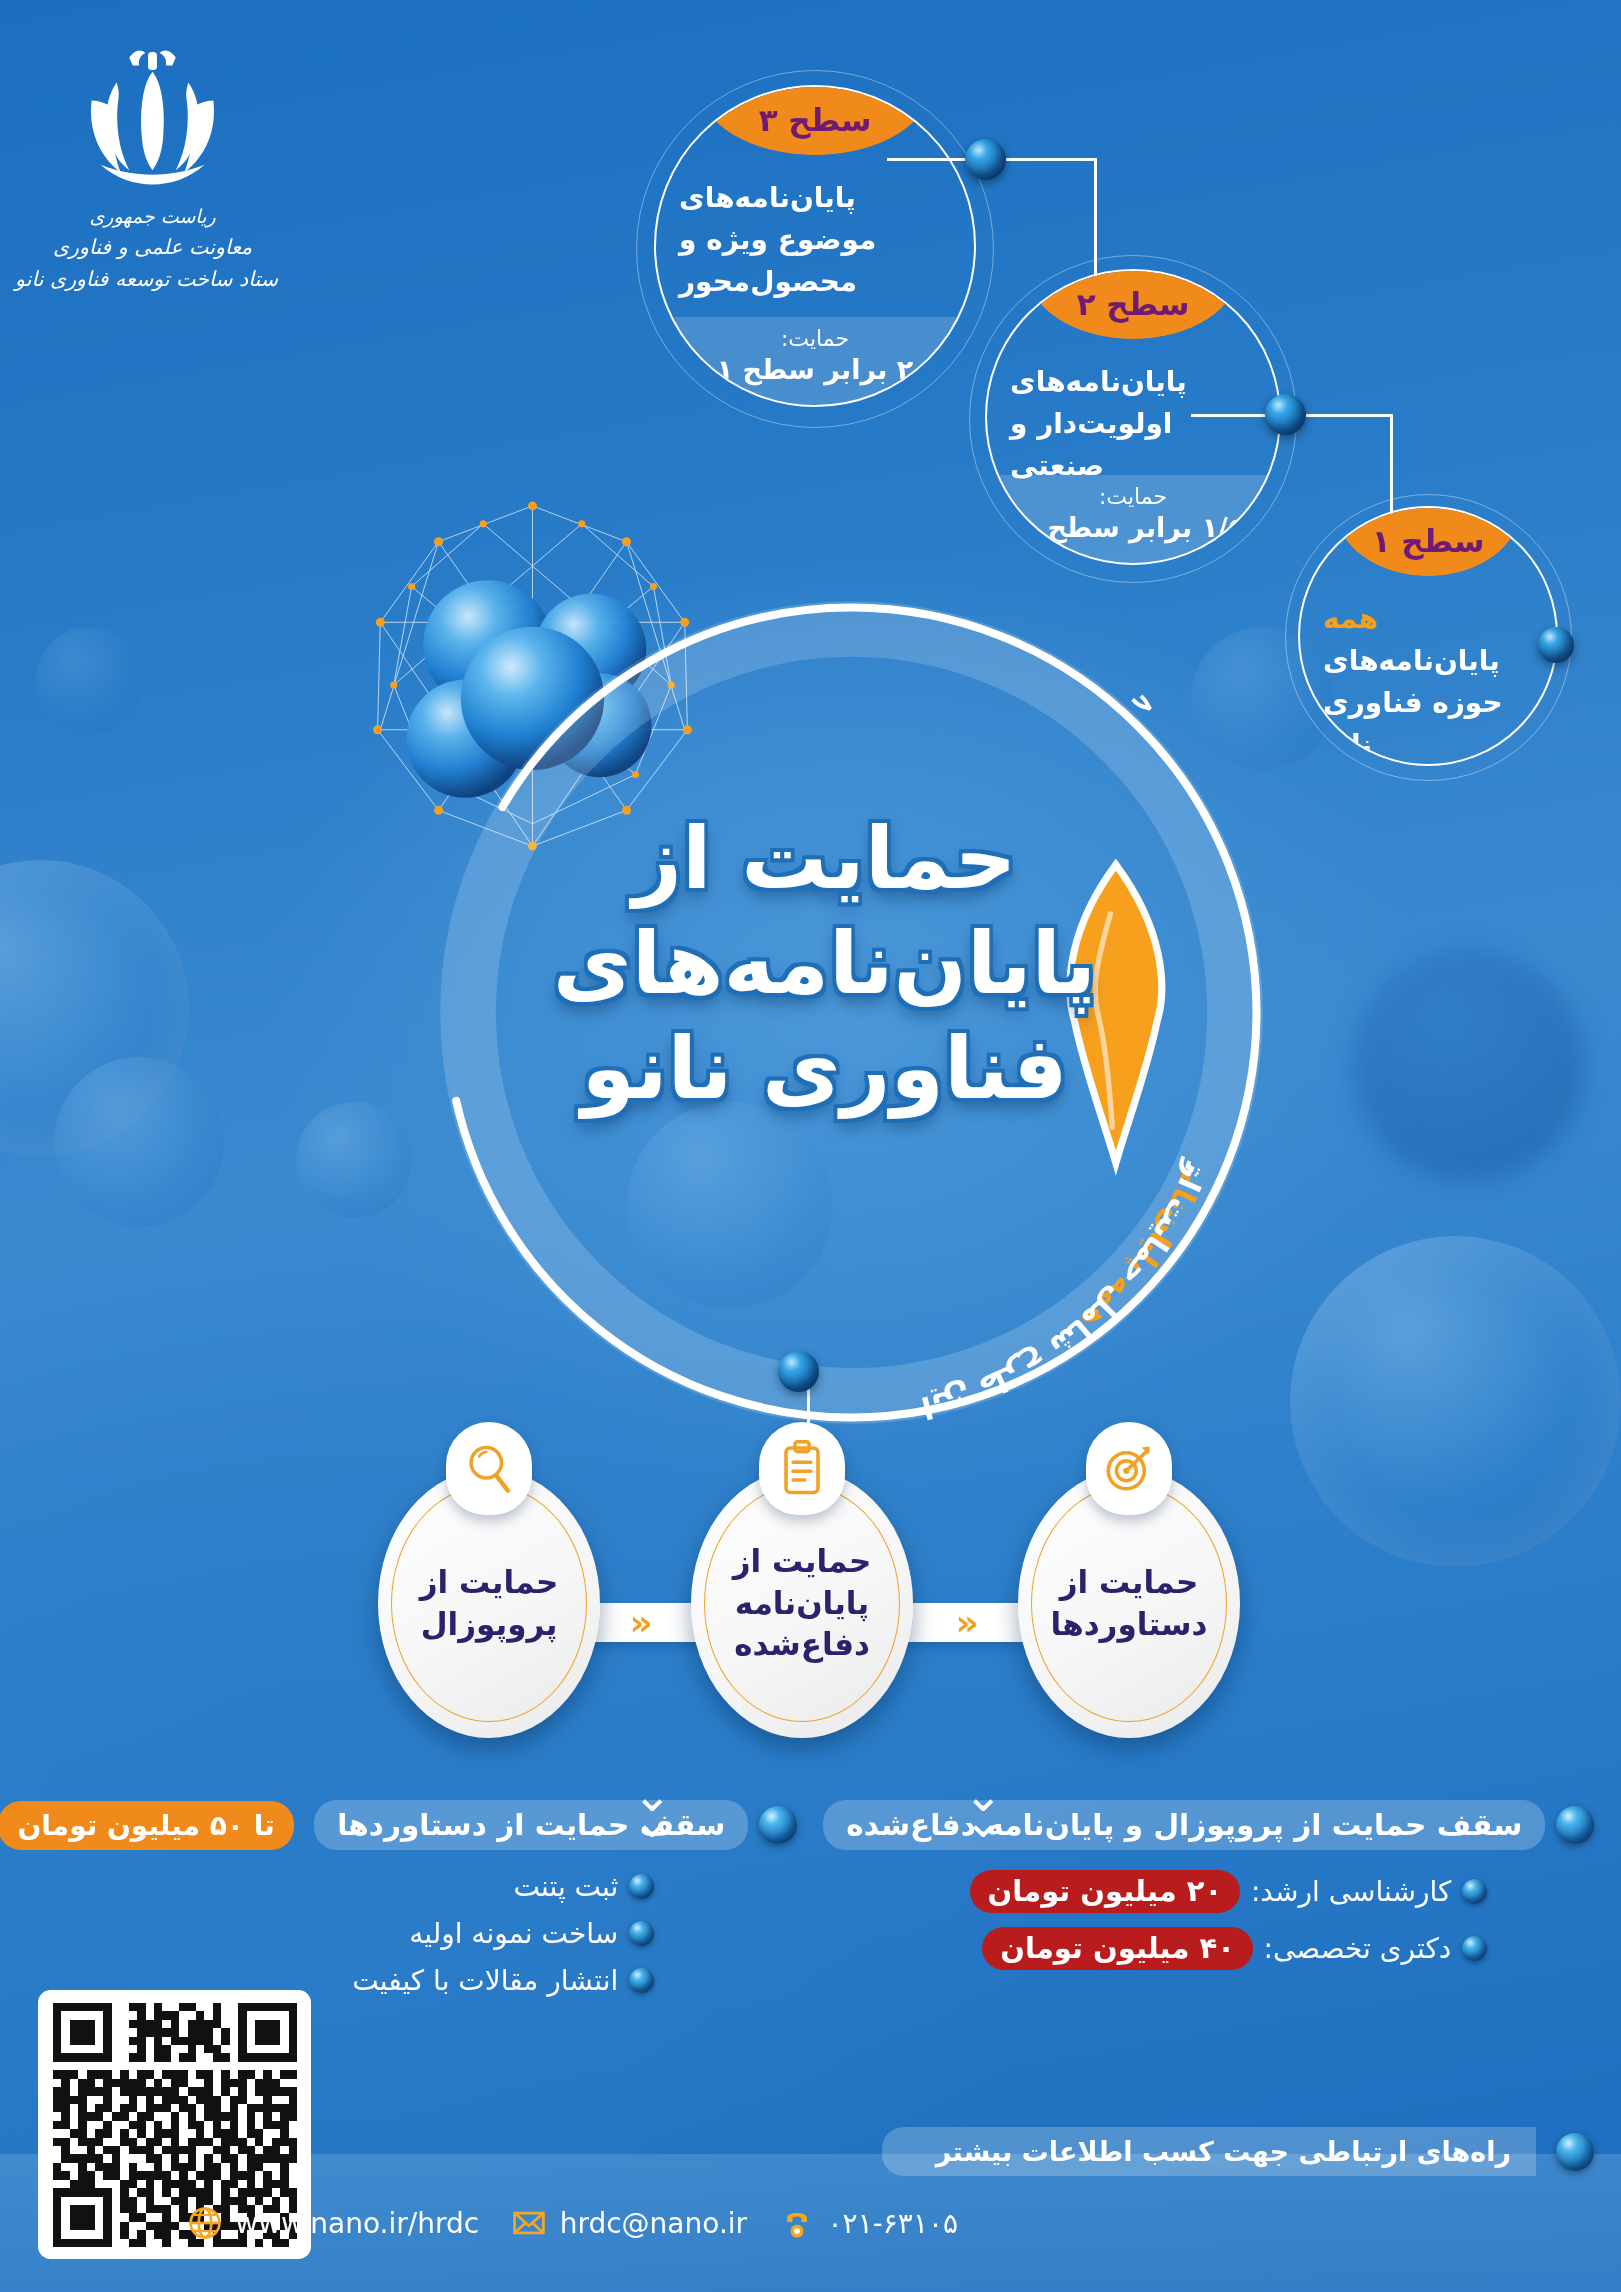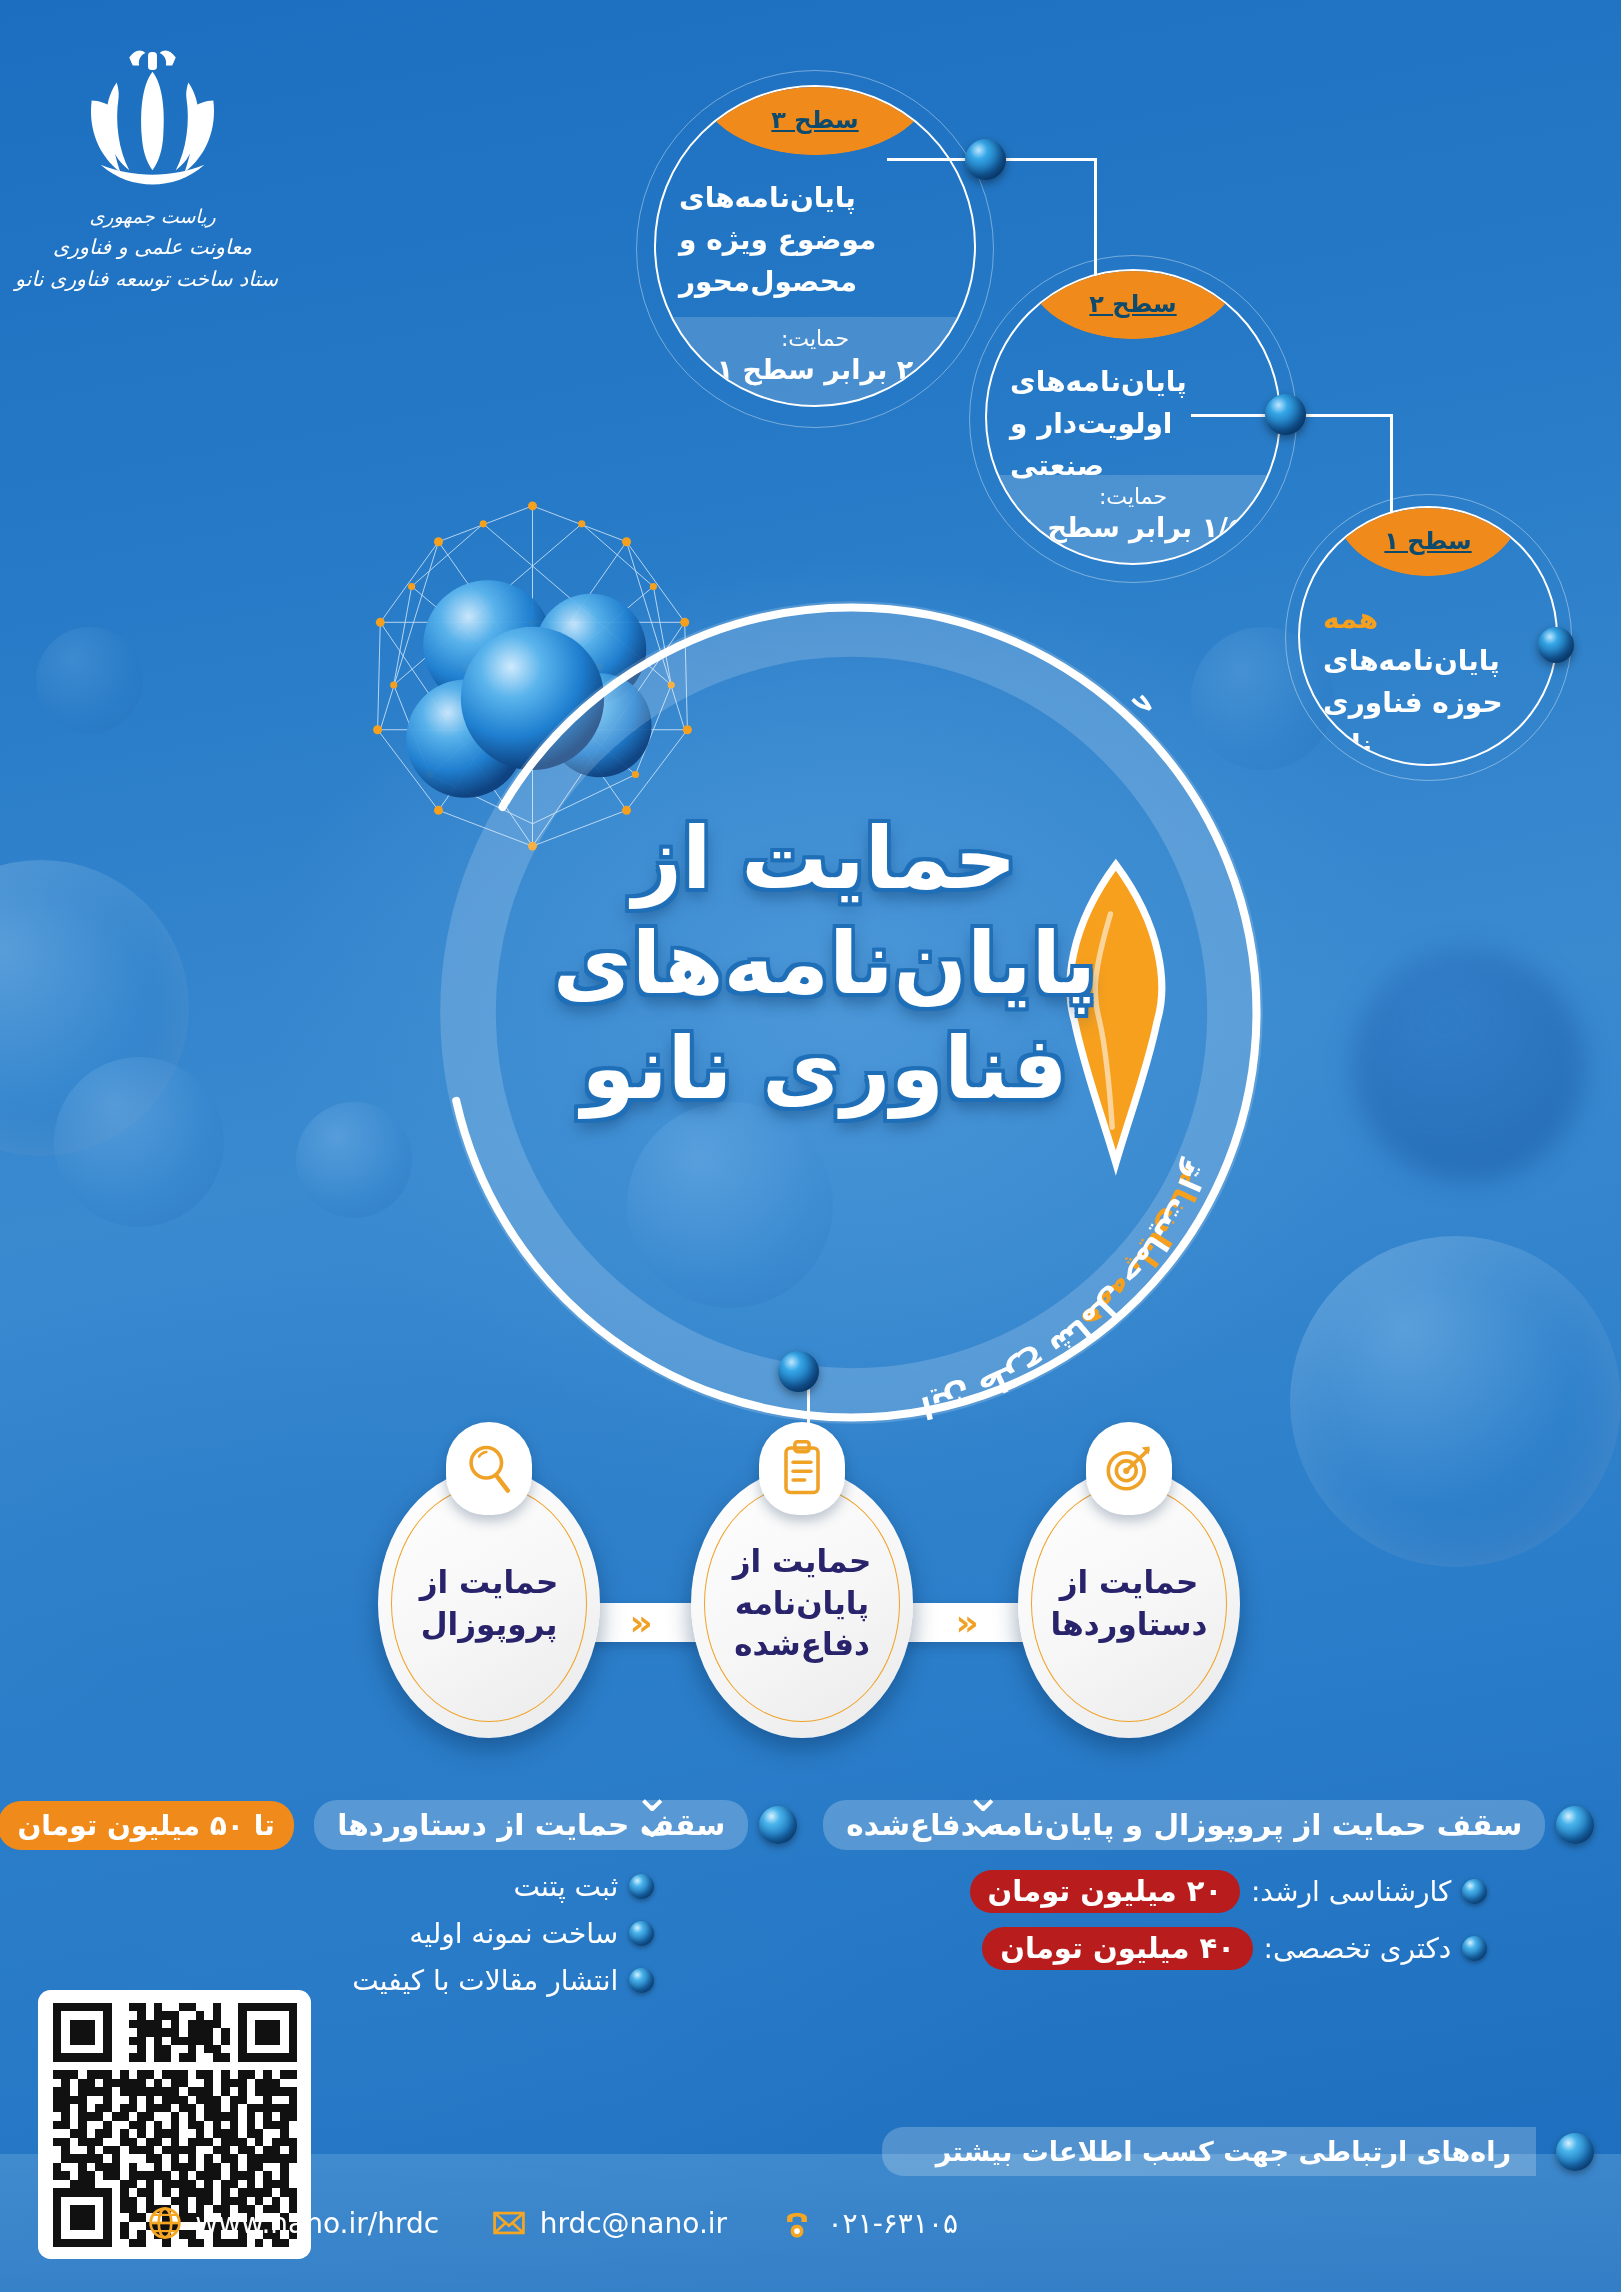--- a/index.html
+++ b/index.html
@@ -53,21 +53,21 @@
     position:relative; display:flex; flex-direction:column;
     align-items:center; justify-content:flex-start;
     overflow:hidden;
   }
   .lvl-badge {
     position:absolute; top:-1.8px; left:50%; transform:translateX(-50%);
     width:73%; height:70px; background:#f08a1b;
     border-radius:0 0 50% 50% / 0 0 100% 100%;
     clip-path:ellipse(50% 100% at 50% 0%);
     display:flex; align-items:center; justify-content:center;
-    color:#0c4a6e; font-size:24px; font-weight:bold;text-decoration:underline;
+    color:#701a75; font-size:31px; font-weight:bold;
   }
   .lvl-body {
     margin-top:90px; text-align:left; color:#fff;
     font-size:28px; line-height:1.5; font-weight:bold; padding:0 23px;
   }
   .lvl-body .hl { color:#f6a01e; }
   .lvl-support {
     position:absolute; bottom:0; left:0; right:0;
     background:rgba(255,255,255,.17);
     color:#fff; text-align:center; padding:9px 0 19.7px;
@@ -209,21 +209,21 @@
     background:linear-gradient(180deg, rgba(86,155,213,.55) 0%, rgba(70,140,205,.55) 100%);
     z-index:21;
   }
   .contact-head {
     position:absolute; right:27px; top:2127px; z-index:23;
     display:flex; align-items:center; gap:20px;
   }
   .contact-head .head-bar { font-size:27px; border-radius:21.5px 0 0 21.5px; padding:9px 25px 9px 54px; }
   .contacts {
     position:absolute; right:663px; top:2205px; z-index:25;
-    display:flex; align-items:center; gap:52px; direction:ltr;text-align:center;
+    display:flex; align-items:center; gap:32px; direction:ltr;text-align:center;
   }
   .contact { display:flex; align-items:center; gap:12.5px; color:#fff; font-size:28px; }
   .contact .ci { width:36px; height:36px; flex:0 0 36px; }
 </style>
 </head>
 <body>
 
 <div class="bg">
   <div class="bg-bubble bb8"></div>
   <div class="bg-bubble bb7"></div>

